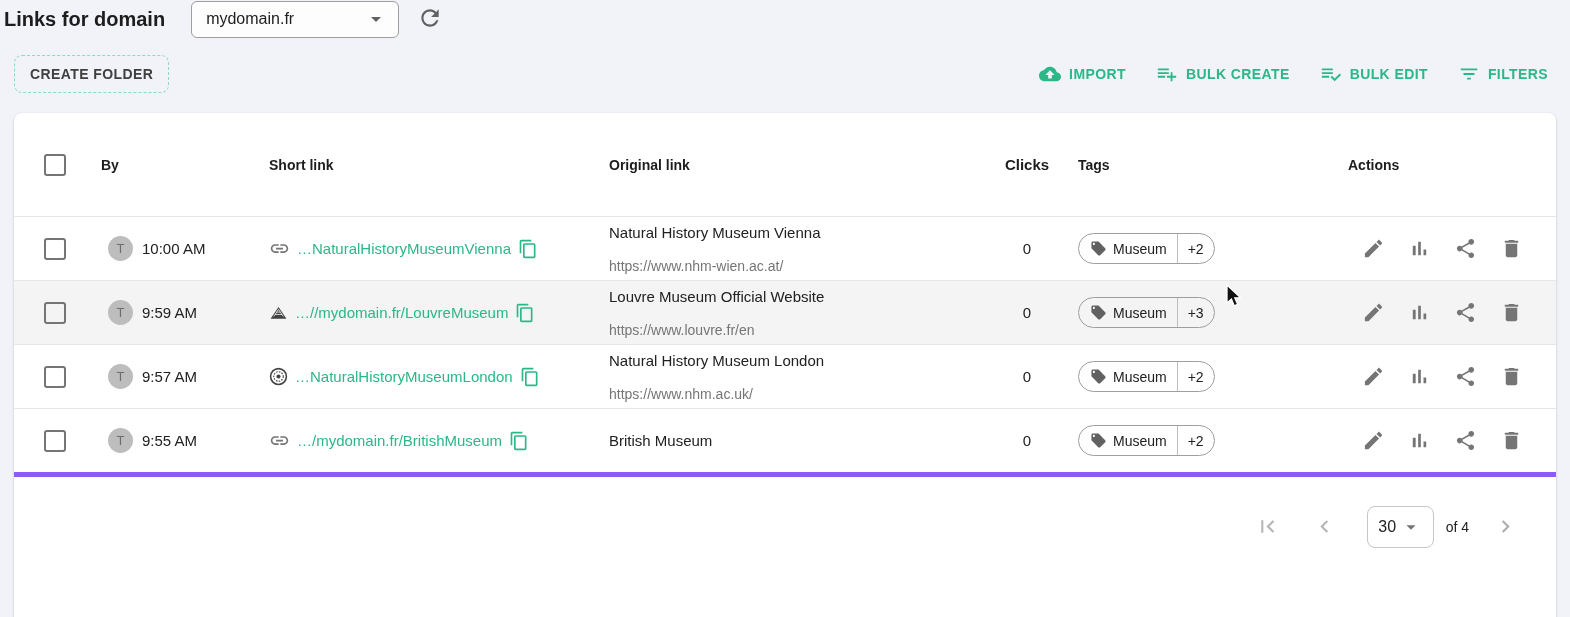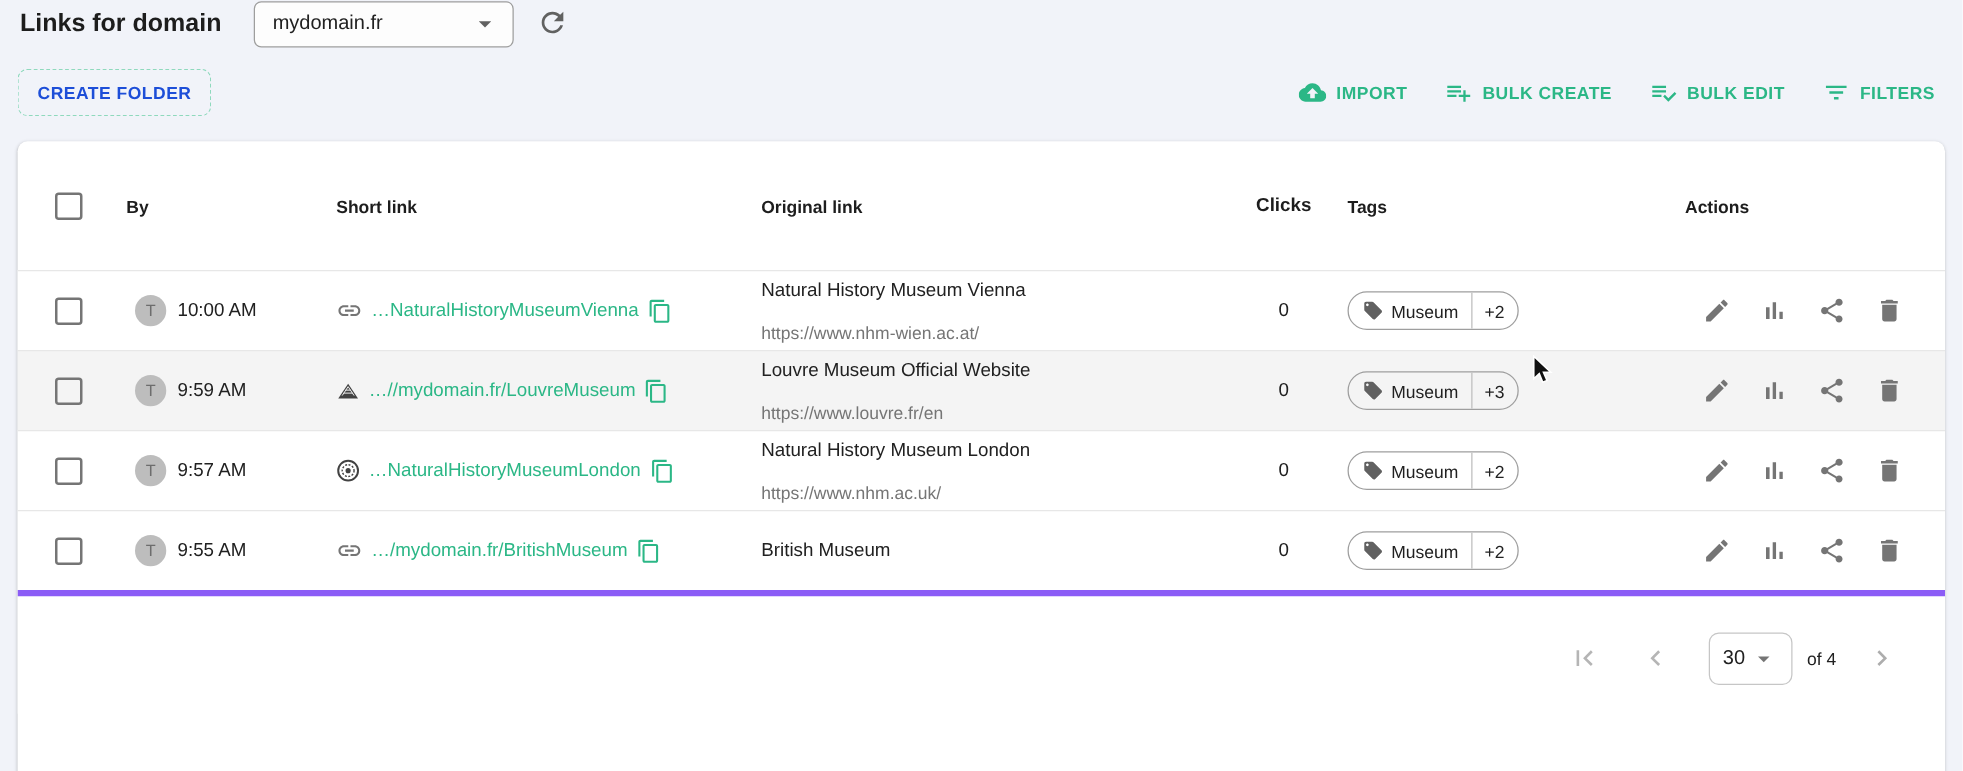--- a/index.html
+++ b/index.html
@@ -1,30 +1,30 @@
 <!DOCTYPE html>
 <html><head>
 <meta charset="utf-8">
 <style>
   * { margin:0; padding:0; box-sizing:border-box; }
   html,body { width:1570px; height:617px; overflow:hidden; }
   body { font-family:"Liberation Sans", sans-serif; background:#f1f3f9; color:#212121; position:relative; }
 
   
-  .topbar { display:flex; align-items:center; padding:0 16px; margin-top:0; height:38px; }
+  .topbar { display:flex; align-items:center; padding:0 4px; margin-top:0; height:38px; }
   .page-title { font-size:20px; font-weight:700; color:#1d1d1d; margin-right:26px; white-space:nowrap; }
   .domain-select { width:208px; height:37px; border:1px solid #9e9e9e; border-radius:6px; background:#fdfdfd;
     display:flex; align-items:center; padding:0 10px 0 14px; cursor:pointer; }
   .domain-select .val { font-size:16px; color:#212121; flex:1; }
   .icon { display:inline-flex; align-items:center; justify-content:center; }
   .refresh-btn { background:none; border:none; margin-left:18px; cursor:pointer; }
 
   
   .toolbar { display:flex; align-items:center; justify-content:space-between; padding:0 22px 0 14px; margin-top:17px; }
-  .btn-dashed { border:1px dashed #8fd9bd; border-radius:8px; background:transparent; color:#1d4ed8;
+  .btn-dashed { border:1px dashed #8fd9bd; border-radius:8px; background:transparent; color:#404040;
     font-family:inherit; font-size:14px; font-weight:700; letter-spacing:.4px; padding:10px 15px; cursor:pointer; }
   .toolbar-right { display:flex; align-items:center; gap:30px; }
   .btn-flat { display:flex; align-items:center; gap:8px; background:none; border:none; color:#2bb786;
     font-family:inherit; font-size:14px; font-weight:700; letter-spacing:.4px; cursor:pointer; }
 
   
   .card { margin:20px 14px 0; height:545px; background:#ffffff; border-radius:8px;
     box-shadow:0 1px 3px rgba(0,0,0,.18), 0 1px 1px rgba(0,0,0,.08); overflow:hidden; }
   .trow { display:grid; grid-template-columns:87px 153px 342px 386px 90px 268px 1fr; align-items:center; }
   .thead { height:103px; font-size:14px; font-weight:700; color:#1d1d1d; }

